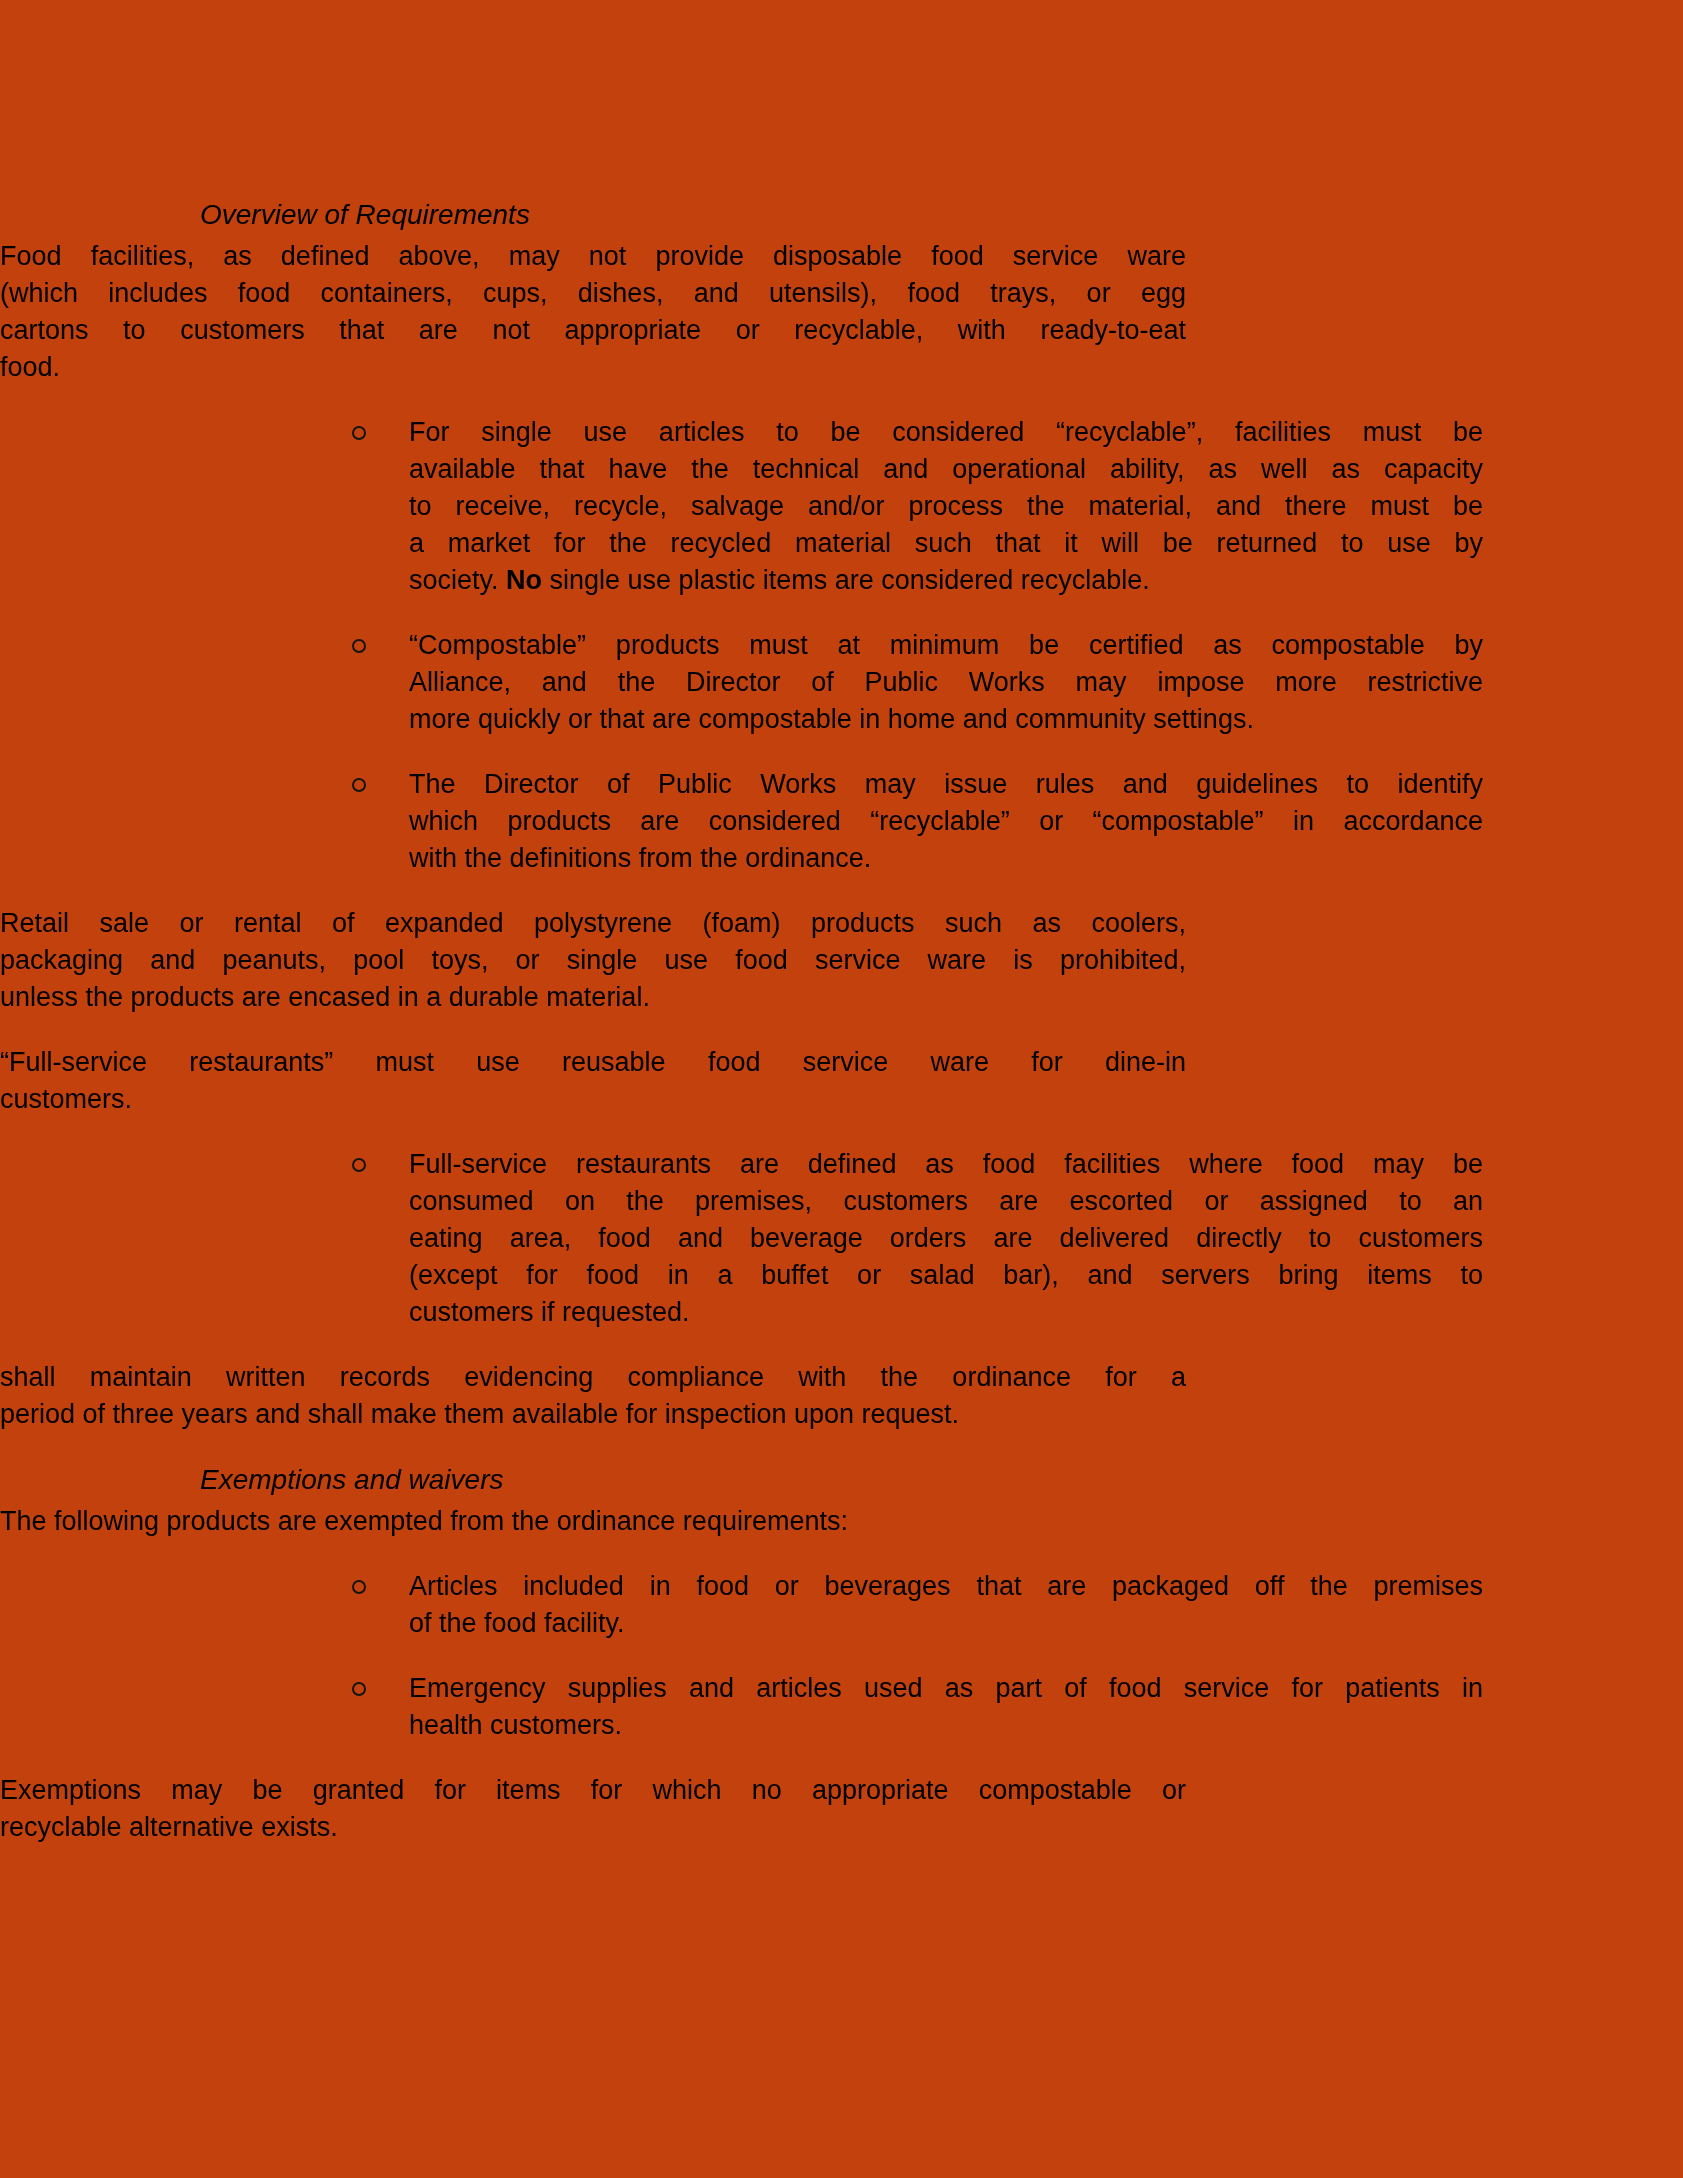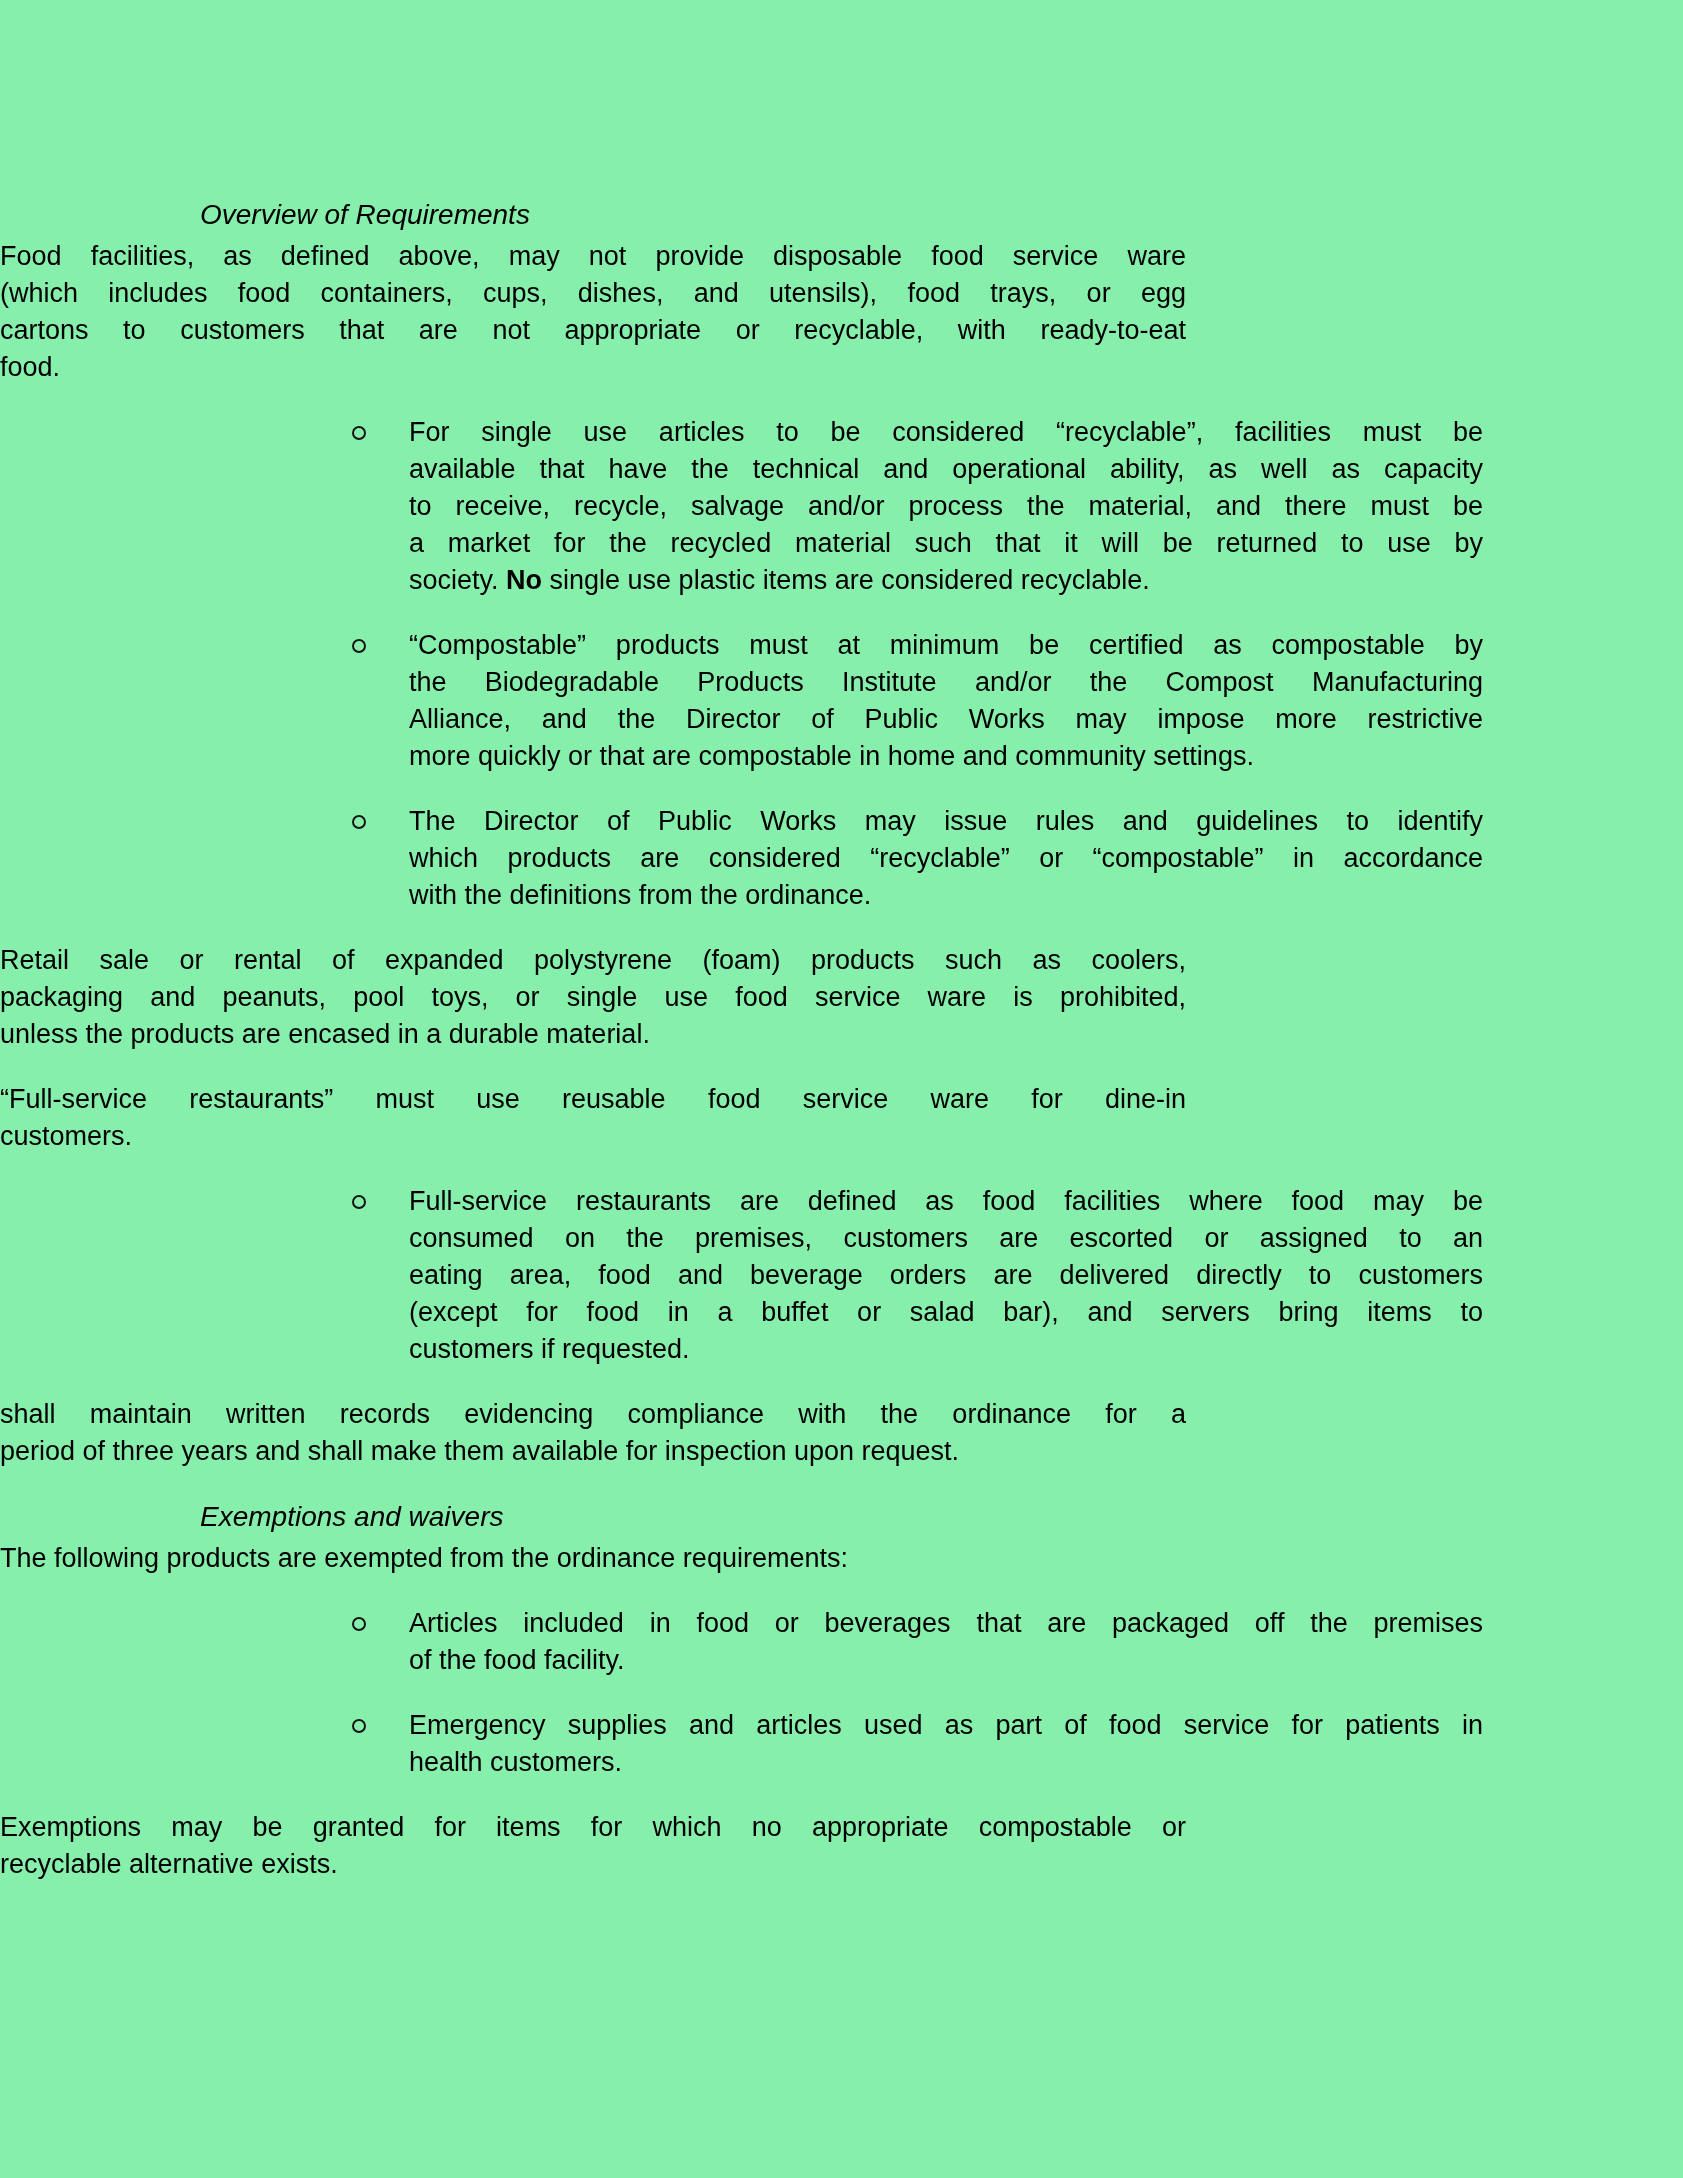--- a/index.html
+++ b/index.html
@@ -8,21 +8,21 @@
     height: 2178px;
     background: #ffffff;
     color: #000000;
     font-family: "Liberation Sans", "DejaVu Sans", sans-serif;
     overflow: hidden;
   }
   .page {
     position: relative;
     width: 1683px;
     height: 2178px;
-    background: #86efac;
+    background: #c2410c;
   }
   .content {
     padding-top: 196px;
   }
   .heading {
     font-style: italic;
     font-size: 28px;
     line-height: 37px;
     margin-left: 200px;
     margin-bottom: 5px;
@@ -79,21 +79,20 @@
         <span class="marker"></span>
         <div class="line"><span>For single use articles to be considered “recyclable”, facilities must be</span></div>
         <div class="line"><span>available that have the technical and operational ability, as well as capacity</span></div>
         <div class="line"><span>to receive, recycle, salvage and/or process the material, and there must be</span></div>
         <div class="line"><span>a market for the recycled material such that it will be returned to use by</span></div>
         <div class="line last"><span>society. </span><b>No</b><span> single use plastic items are considered recyclable.</span></div>
       </div>
       <div class="para level2">
         <span class="marker"></span>
         <div class="line"><span>“Compostable” products must at minimum be certified as compostable by</span></div>
-        <div class="line"><span>the Biodegradable Products Institute and/or the Compost Manufacturing</span></div>
         <div class="line"><span>Alliance, and the Director of Public Works may impose more restrictive</span></div>
         <div class="line last"><span>more quickly or that are compostable in home and community settings.</span></div>
       </div>
       <div class="para level2">
         <span class="marker"></span>
         <div class="line"><span>The Director of Public Works may issue rules and guidelines to identify</span></div>
         <div class="line"><span>which products are considered “recyclable” or “compostable” in accordance</span></div>
         <div class="line last"><span>with the definitions from the ordinance.</span></div>
       </div>
       <div class="para level1">

